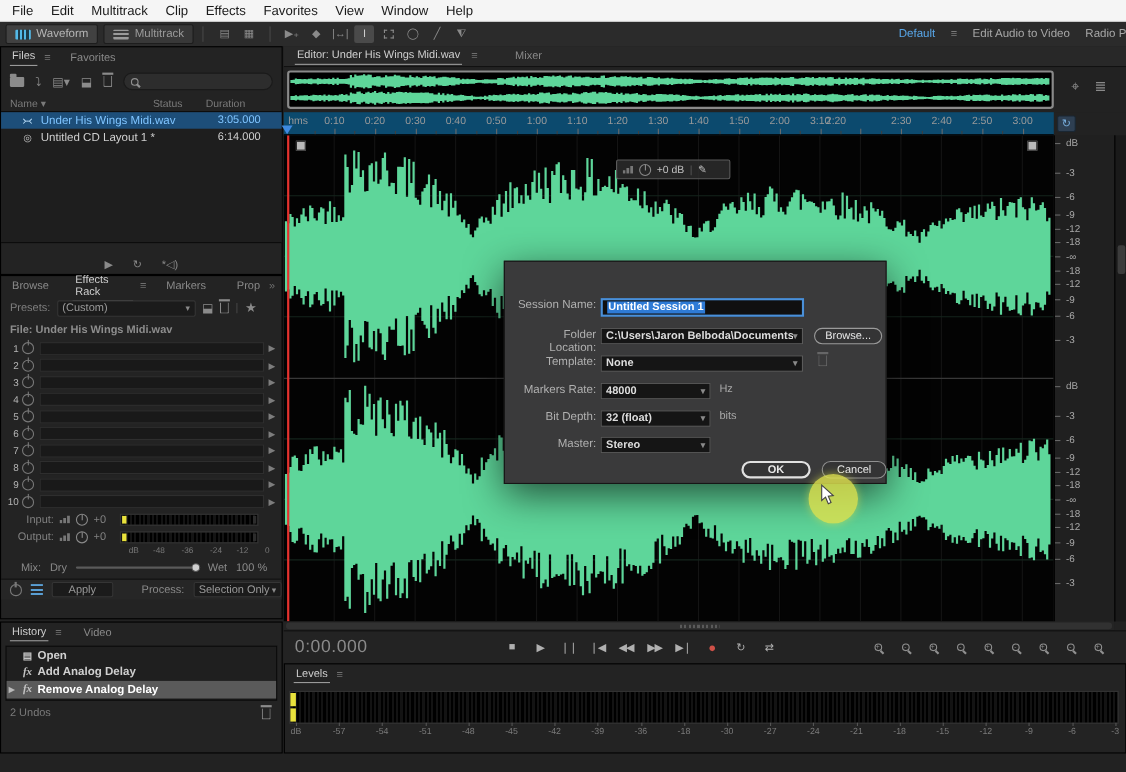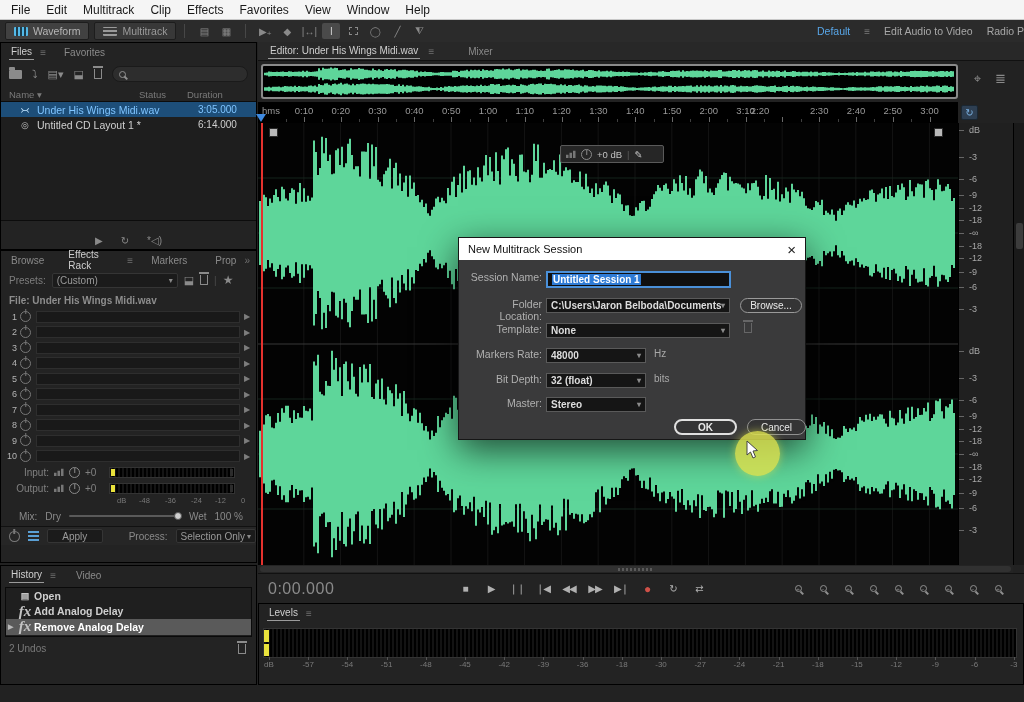--- a/index.html
+++ b/index.html
@@ -88,32 +88,32 @@
   .routing { width:12px; height:10px; background:repeating-linear-gradient(0deg,#5a9fd4 0 2px,transparent 2px 4px); }
   #process-dd{ width:84px; height:14px; justify-content:space-between;}
 
   
   #history-panel { left:0; top:565px; width:257px; height:120px; }
   #history-list { margin:3px 4px 0 4px; height:50px; background:#1f1f1f; border:1px solid #0a0a0a; }
   .hist-row { display:flex; align-items:center; height:15.5px; font-size:10.5px; color:#cfcfcf; font-weight:bold;}
   .hist-row.sel { background:#5a5a5a; color:#fff; }
   .hist-marker { width:10px; font-size:7px; color:#b9b9b9; padding-left:2px;}
   .hist-icon { width:18px; text-align:center; font-size:9px; color:#c4c4c4;}
-  .hist-fx { font-family:"Liberation Serif", serif; font-style:italic; font-size:15px;}
+  .hist-fx { font-family:"Liberation Serif", serif; font-style:italic; font-size:10px;}
   #hist-footer { display:flex; align-items:center; justify-content:space-between; padding:6px 10px 0 8px; font-size:10px; color:#7a7a7a;}
 
   
   #statusbar { left:0; top:685px; width:1024px; height:17px; background:#2d2d2d; border-top:1px solid #111; display:flex; align-items:center; justify-content:space-between; font-size:10px; color:#8f8f8f; padding:0 6px;}
 
   
   #editor-tabbar { left:258px; top:42px; width:766px; height:19px; background:#282828; display:flex; align-items:center; gap:8px; padding-left:10px; font-size:10px; color:#8a8a8a; border-bottom:1px solid #111;}
   #overview { left:258px; top:61px; width:766px; height:41px; background:#222; }
   #ov-frame { position:absolute; left:3px; top:3px; width:697px; height:35px; border:2px solid #8a8a8a; border-radius:3px; background:#000; overflow:hidden;}
   #ov-icons { position:absolute; right:18px; top:10px; display:flex; gap:14px; color:#8a8a8a; font-size:13px;}
-  #ruler { left:258px; top:102px; width:700px; height:21px; background:#000000; border-bottom:1px solid #000; position:absolute; font-size:9.5px; color:#9a9a9a;}
+  #ruler { left:258px; top:102px; width:700px; height:21px; background:#0c4a6e; border-bottom:1px solid #000; position:absolute; font-size:9.5px; color:#9a9a9a;}
   .rtick-label { position:absolute; top:3px; transform:translateX(-50%);}
   .rtick { position:absolute; bottom:0; width:1px; height:5px; background:#6a6a6a;}
   .rtick.minor { height:3px; background:#3f3f3f;}
   #ruler-unit { position:absolute; left:4px; top:3px; }
   #playhead-marker { position:absolute; left:-2px; bottom:0px; width:0; height:0; border-left:5px solid transparent; border-right:5px solid transparent; border-top:8px solid #3f8ae0;}
   #loop-icon { left:961px; top:105px; width:17px; height:15px; background:#2e3f52; border:1px solid #1a2733; color:#7ab0e0; font-size:10px; text-align:center; line-height:13px; border-radius:2px;}
 
   #wavearea { left:258px; top:123px; width:700px; height:442px; background:#030303; overflow:hidden; }
   .fade-handle { position:absolute; top:5px; width:9px; height:9px; background:#d9d9d9; border:1px solid #333; opacity:.85;}
   #playhead { position:absolute; left:3px; top:0; width:1.5px; height:442px; background:#e5322e; }
@@ -682,24 +682,20 @@
         <span class="lv-label" style="left: 672.4px;">-9</span>
         <span class="lv-tick" style="left: 672.4px;"></span>
         <span class="lv-label" style="left: 711.6px;">-6</span>
         <span class="lv-tick" style="left: 711.6px;"></span>
         <span class="lv-label" style="left: 750.8px;">-3</span>
         <span class="lv-tick" style="left: 750.8px;"></span>
       </div>
   </div>
 
   <div id="dialog" class="abs">
-    <div id="dlg-title">
-      <span>New Multitrack Session</span>
-      <span id="dlg-close">×</span>
-    </div>
     <div class="dlg-row" style="top:33px">
       <span class="dlg-label">Session Name:</span>
       <div id="f-session" class="dlg-field">
         <span class="selected-text">Untitled Session 1</span>
       </div>
     </div>
     <div class="dlg-row" style="top:60px">
       <span class="dlg-label">Folder Location:</span>
       <div id="f-folder" class="dlg-field">
         <span style="overflow:hidden;white-space:nowrap">C:\Users\Jaron Belboda\Documents\Ado...</span>

